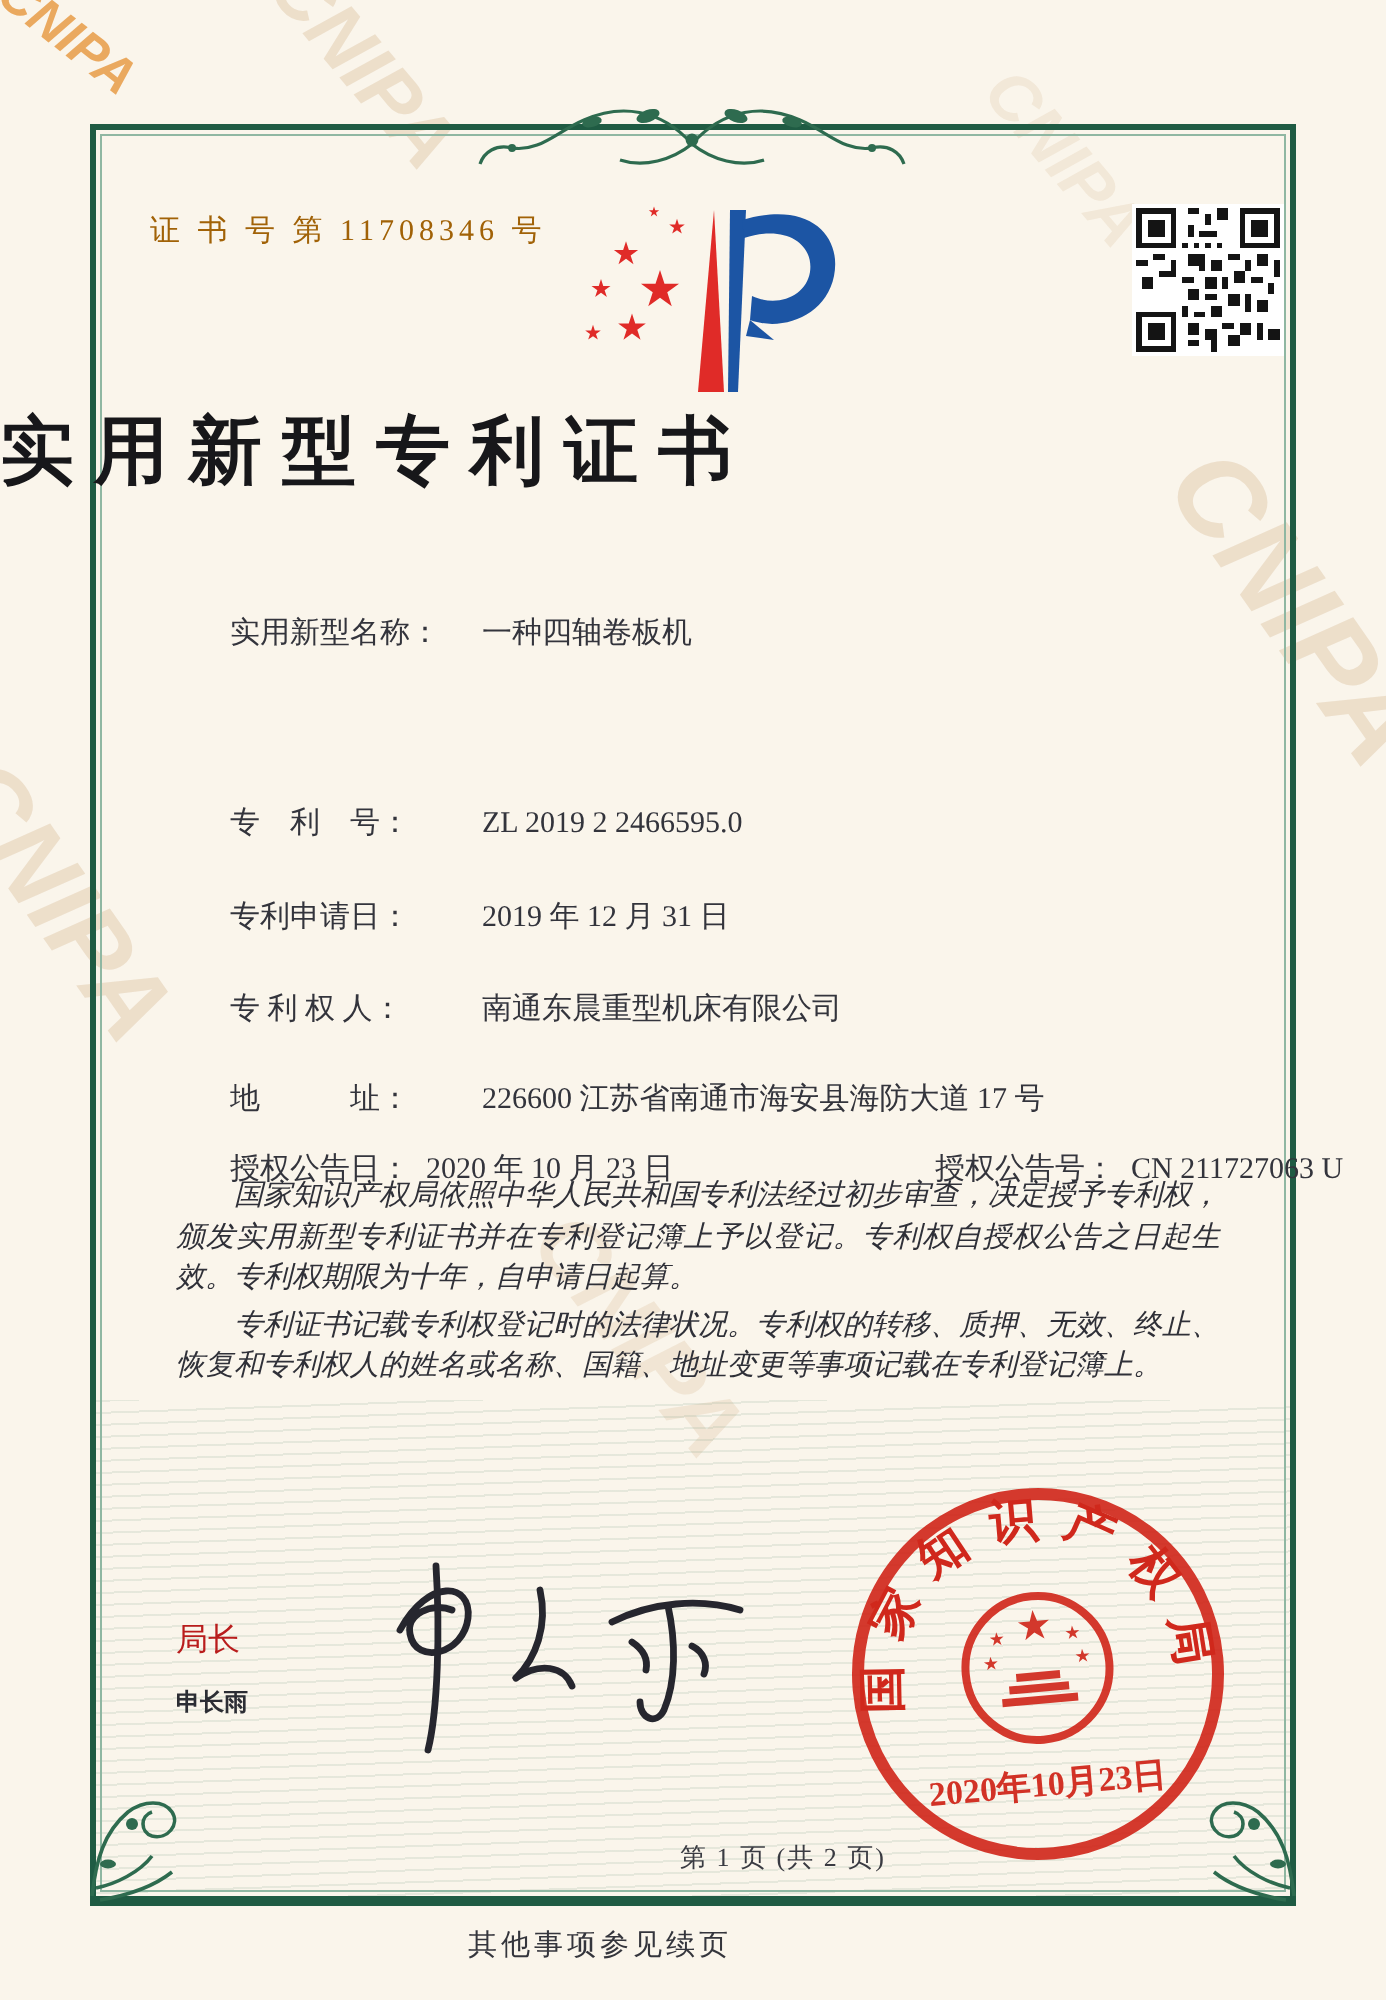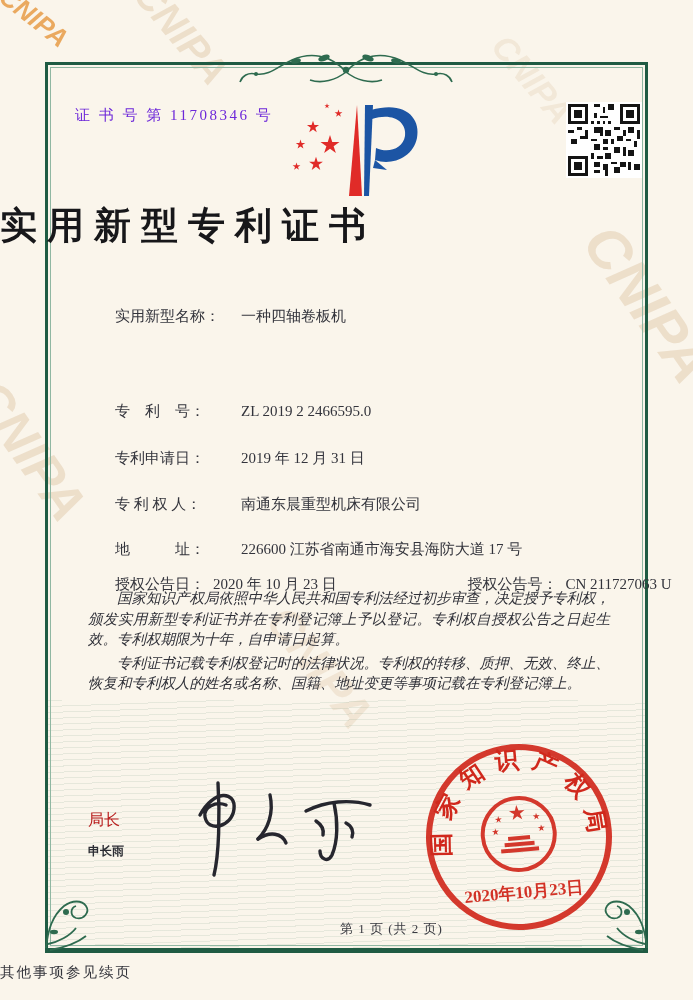--- a/index.html
+++ b/index.html
@@ -15,21 +15,21 @@
   .wm-faint{color:rgba(216,186,150,.38);}
   
   .frame{position:absolute;left:45px;top:62px;width:603px;height:891px;
          border:3px solid #1f5b43;border-bottom-width:5px;box-sizing:border-box;}
   .frame-inner{position:absolute;inset:2px;border:1px solid #8fb7a2;}
   .waves{position:absolute;left:48px;top:700px;width:597px;height:250px;
          background:
           repeating-linear-gradient(178deg, rgba(110,150,125,.16) 0 1px, rgba(255,255,255,0) 1px 6px);
          opacity:.9;}
   
-  .cert-no{position:absolute;left:75px;top:106px;font-size:15px;letter-spacing:2.5px;color:#6d28d9;}
+  .cert-no{position:absolute;left:75px;top:106px;font-size:15px;letter-spacing:2.5px;color:#a16207;}
   .qr{position:absolute;left:566px;top:102px;width:76px;height:76px;background:#fff;padding:2px;box-sizing:border-box;}
   .logo{position:absolute;left:283px;top:100px;width:150px;height:100px;}
   .title{position:absolute;left:0;top:201px;width:693px;text-align:left;
          font-size:37px;font-weight:bold;letter-spacing:10px;color:#17171a;}
   
   .field-row{position:absolute;left:100px;font-size:15px;white-space:pre;color:#33343c;}
   .f-label{display:inline-block;min-width:118px;}
   .f-value{margin-left:8px;}
   .grant-right{position:absolute;left:345px;top:0;}
   
@@ -38,21 +38,21 @@
   .body-text p{margin:0 0 3px 0;text-indent:2em;font-style:italic;}
   
   .sig-title{position:absolute;left:88px;top:810px;font-size:16px;color:#b91c1c;}
   .sig-name{position:absolute;left:88px;top:843px;font-size:12px;font-weight:bold;color:#2c2d34;}
   .sig-script{position:absolute;left:178px;top:775px;width:210px;height:110px;}
   
   .seal{position:absolute;left:424px;top:742px;width:190px;height:190px;transform:rotate(-5deg);}
   
   .page-info{position:absolute;left:0;top:920px;width:693px;text-align:center;
              font-size:13px;letter-spacing:1px;color:#3a3b42;margin-left:45px;}
-  .foot-note{position:absolute;left:0;top:963px;width:600px;
+  .foot-note{position:absolute;left:0;top:963px;width:600px;text-align:center;
              font-size:14.5px;letter-spacing:2px;color:#34353c;}
   .ornament-top{position:absolute;left:226px;top:46px;width:240px;height:46px;}
   .corner{position:absolute;width:60px;height:60px;}
   .corner-bl{left:42px;top:892px;}
   .corner-br{left:591px;top:892px;transform:scaleX(-1);}
 </style>
 </head>
 <body>
 
 <div class="page">

